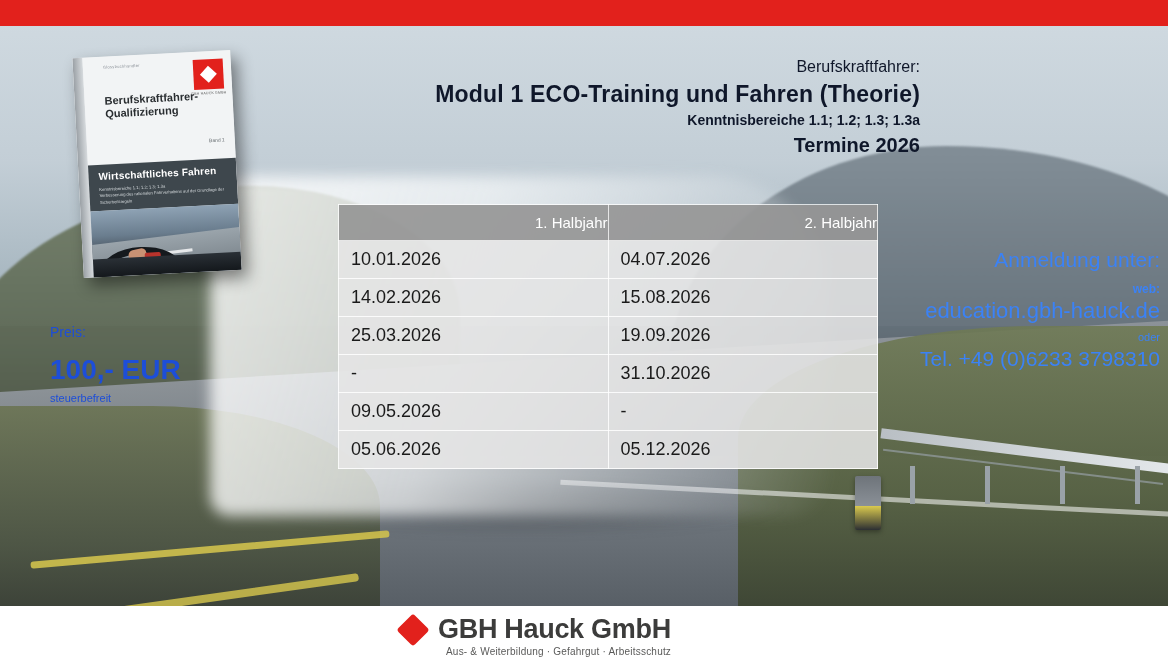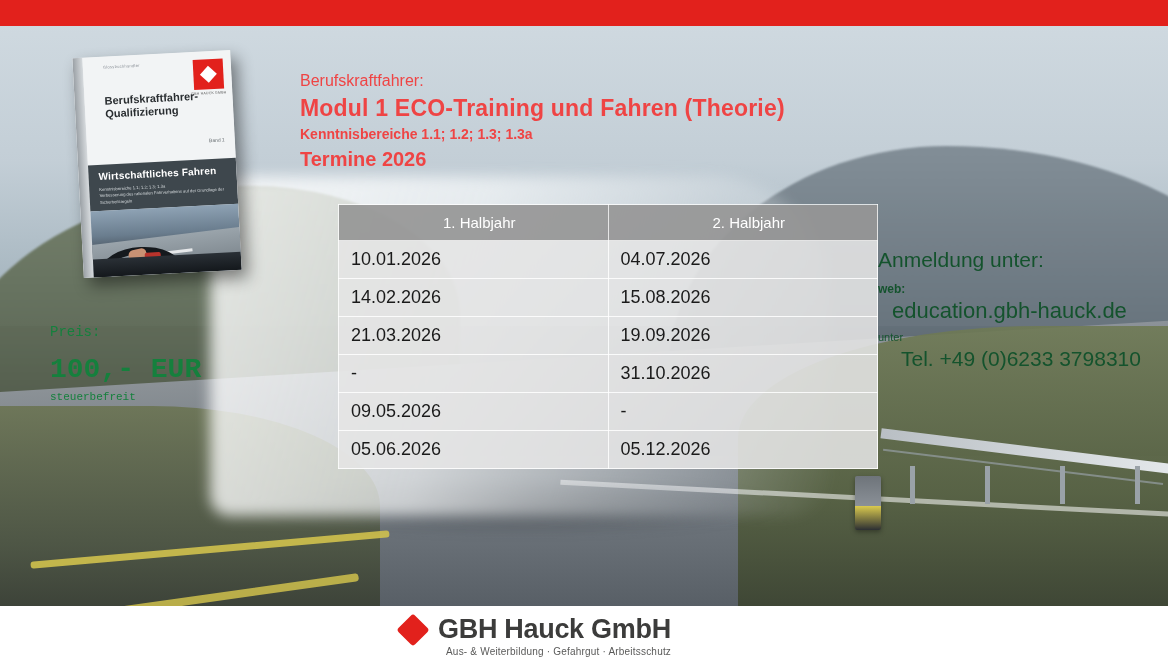--- a/index.html
+++ b/index.html
@@ -259,72 +259,70 @@
   .bp-red {
     position: absolute; left: 52px; top: 44px; width: 16px; height: 9px;
     background: #b8332c; border-radius: 2px;
   }
 
   
   .head-block {
     position: absolute;
     left: 300px; top: 58px;
     width: 620px;
-    text-align: left;
-    color: #ef4444;
-    margin-top: 14px;
+    text-align: right;
+    color: #0f172a;
   }
   .head-line1 { font-size: 16px; margin-bottom: 5px; }
   .head-line2 { font-size: 23px; font-weight: bold; letter-spacing: .2px; }
   .head-line3 { font-size: 14px; font-weight: bold; margin-top: 4px; }
   .head-line4 { font-size: 20px; font-weight: bold; margin-top: 6px; }
 
   
   .dates-table {
     position: absolute;
     left: 338px; top: 204px;
     width: 540px;
     border-collapse: collapse;
     table-layout: fixed;
   }
   .dates-table th {
     background: rgba(150,150,150,.92);
     color: #ffffff;
     font-size: 15px;
     font-weight: normal;
-    text-align: center;
+    text-align: right;
     padding: 9px 0 9px 12px;
     border: 1px solid rgba(255,255,255,.75);
   }
   .dates-table td {
     background: rgba(229,229,229,.88);
     color: #1a1a1a;
     font-size: 18px;
     padding: 8px 0 8px 12px;
     border: 1px solid rgba(255,255,255,.85);
   }
 
   
   .price-block {
     position: absolute;
     left: 50px; top: 324px;
-    color: #15803d;
-    font-family: Liberation Mono, monospace;
+    color: #1d4ed8;
   }
   .price-label { font-size: 14px; }
   .price-value { font-size: 28px; font-weight: bold; margin-top: 14px; }
   .price-note { font-size: 11px; margin-top: 6px; }
 
   
   .contact-block {
     position: absolute;
     left: 878px; top: 248px;
     width: 282px;
-    text-align: left;
-    color: #14532d;
+    text-align: right;
+    color: #3b82f6;
   }
   .contact-title { font-size: 21px; }
   .contact-web-label { font-size: 12px; font-weight: bold; margin-top: 10px; }
   .contact-web { font-size: 22px; margin-top: 2px; padding-left: 14px; }
   .contact-or { font-size: 11px; margin-top: 7px; }
   .contact-tel { font-size: 21px; margin-top: 4px; white-space: nowrap; padding-left: 23px; }
 
   
   .footer {
     position: absolute;
@@ -431,21 +429,21 @@
     <tbody>
       <tr>
         <td>10.01.2026</td>
         <td>04.07.2026</td>
       </tr>
       <tr>
         <td>14.02.2026</td>
         <td>15.08.2026</td>
       </tr>
       <tr>
-        <td>21.03.2026</td>
+        <td>25.03.2026</td>
         <td>19.09.2026</td>
       </tr>
       <tr>
         <td>-</td>
         <td>31.10.2026</td>
       </tr>
       <tr>
         <td>09.05.2026</td>
         <td>-</td>
       </tr>
@@ -459,21 +457,21 @@
   <div class="price-block">
     <div class="price-label">Preis:</div>
     <div class="price-value">100,- EUR</div>
     <div class="price-note">steuerbefreit</div>
   </div>
 
   <div class="contact-block">
     <div class="contact-title">Anmeldung unter:</div>
     <div class="contact-web-label">web:</div>
     <div class="contact-web">education.gbh-hauck.de</div>
-    <div class="contact-or">unter</div>
+    <div class="contact-or">oder</div>
     <div class="contact-tel">Tel. +49 (0)6233 3798310</div>
   </div>
 
   <div class="footer">
     <div class="footer-logo">
       <div class="diamond"></div>
       <div class="footer-name">GBH Hauck GmbH</div>
     </div>
     <div class="footer-tagline">Aus- &amp; Weiterbildung · Gefahrgut · Arbeitsschutz</div>
   </div>

